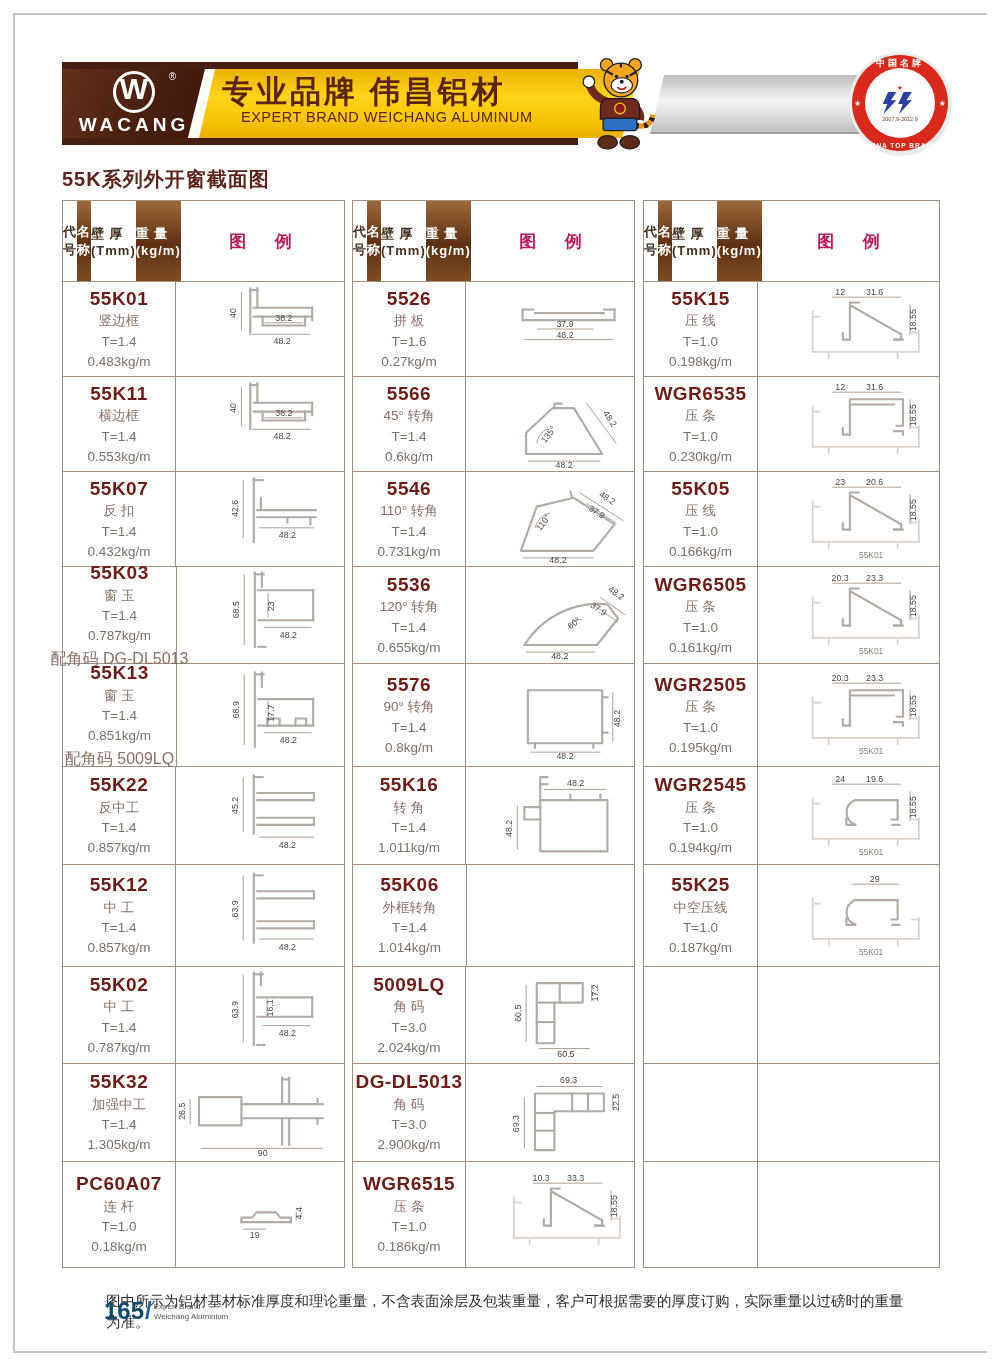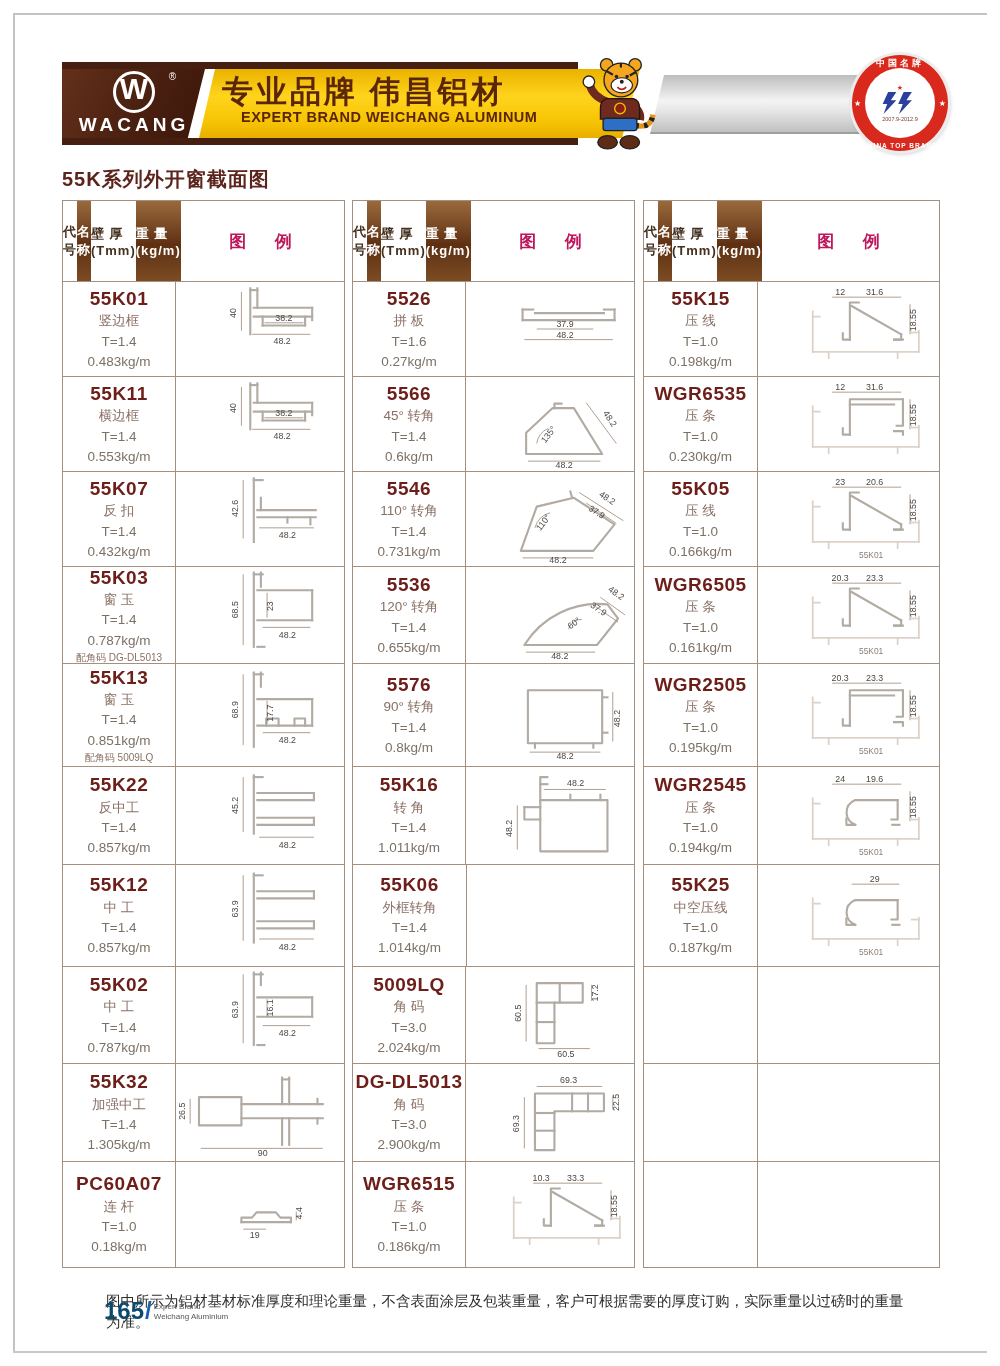--- a/index.html
+++ b/index.html
@@ -24,21 +24,21 @@
      background:linear-gradient(180deg,#bdbdbd 0%,#f4f4f4 45%,#e9e9e9 60%,#c0c0c0 100%);
      clip-path:polygon(14px 0,100% 0,100% 100%,0 100%);
      border-bottom:2px solid #9f9f9f;}
   .wacang{position:absolute;left:8px;top:9px;width:128px;height:64px;text-align:center;color:#fff;}
   .wacang .mark{font-size:30px;font-weight:bold;line-height:30px;display:inline-block;
      border:3px solid #fff;border-radius:50%;width:36px;height:36px;}
   .wacang .reg{position:absolute;top:0;right:22px;font-size:10px;color:#fff;}
   .wacang .wordmark{margin-top:1px;font-size:19px;font-weight:bold;letter-spacing:4px;color:#fff;}
   .banner-cn{position:absolute;left:160px;top:9px;width:360px;font-size:31px;font-weight:bold;
      color:#5b2607;letter-spacing:3px;white-space:nowrap;}
-  .banner-en{position:absolute;left:179px;top:47px;font-size:14.5px;font-weight:bold;
+  .banner-en{position:absolute;left:179px;top:47px;font-size:14.5px;font-weight:normal;
      color:#5b2607;letter-spacing:0.5px;white-space:nowrap;}
   .honor{position:absolute;left:630px;top:15px;line-height:27px;font-size:19px;font-weight:bold;
      color:#1a63b0;letter-spacing:7px;white-space:nowrap;}
   .tiger{position:absolute;left:518px;top:-10px;width:80px;height:104px;}
   
   .badge{position:absolute;right:-10px;top:-7px;width:96px;height:96px;border-radius:50%;
      background:#d9291c;box-shadow:0 0 0 3px #ececec,1px 2px 5px rgba(0,0,0,.35);}
   .badge-inner{position:absolute;left:13px;top:13px;right:13px;bottom:13px;background:#fff;
      border-radius:50%;display:flex;flex-direction:column;align-items:center;justify-content:center;}
   .badge-top{position:absolute;top:2px;left:0;width:100%;text-align:center;color:#fff;
@@ -66,21 +66,21 @@
   .gh-legend{flex:1;display:flex;align-items:center;justify-content:center;
      font-size:17px;font-weight:bold;letter-spacing:12px;color:#be185d;text-indent:12px;}
   .rw{display:flex;border-bottom:1px solid #a5907f;box-sizing:border-box;}
   .rw:last-child{border-bottom:none;justify-content:flex-end;}
   .rw-info{width:114px;border-right:1px solid #a5907f;display:flex;flex-direction:column;
      align-items:center;justify-content:center;text-align:center;padding:2px;box-sizing:border-box;}
   .rw-diag{flex:1;display:flex;align-items:center;justify-content:center;}
   .code{font-size:19px;font-weight:bold;color:#6d1e19;letter-spacing:0.5px;line-height:1.35;}
   .cname{font-size:13.5px;color:#8a7065;line-height:1.5;}
   .spec{font-size:13.5px;color:#7c7166;line-height:1.5;}
-  .extra{font-size:10px;color:#8a7065;line-height:1.45;white-space:nowrap;}
+  .extra{font-size:16px;color:#8a7065;line-height:1.45;white-space:nowrap;}
   .diag-svg{display:block;}
   .prof{fill:none;stroke:#b2aba3;stroke-width:2.4;stroke-linejoin:round;stroke-linecap:square;}
   .base{fill:none;stroke:#ddd2c8;stroke-width:2;stroke-linecap:square;}
   .diml{fill:none;stroke:#9b8574;stroke-width:0.9;}
   .dimt{font-size:10px;fill:#4c4742;text-anchor:middle;}
   .notet{font-size:9.5px;fill:#8a8178;text-anchor:middle;}
 
   
   .note{position:absolute;left:106px;top:1276px;width:810px;font-size:14.5px;color:#2e2e2e;line-height:1.5;}
   .pageno{position:absolute;left:60px;top:1300px;display:flex;align-items:flex-start;}

